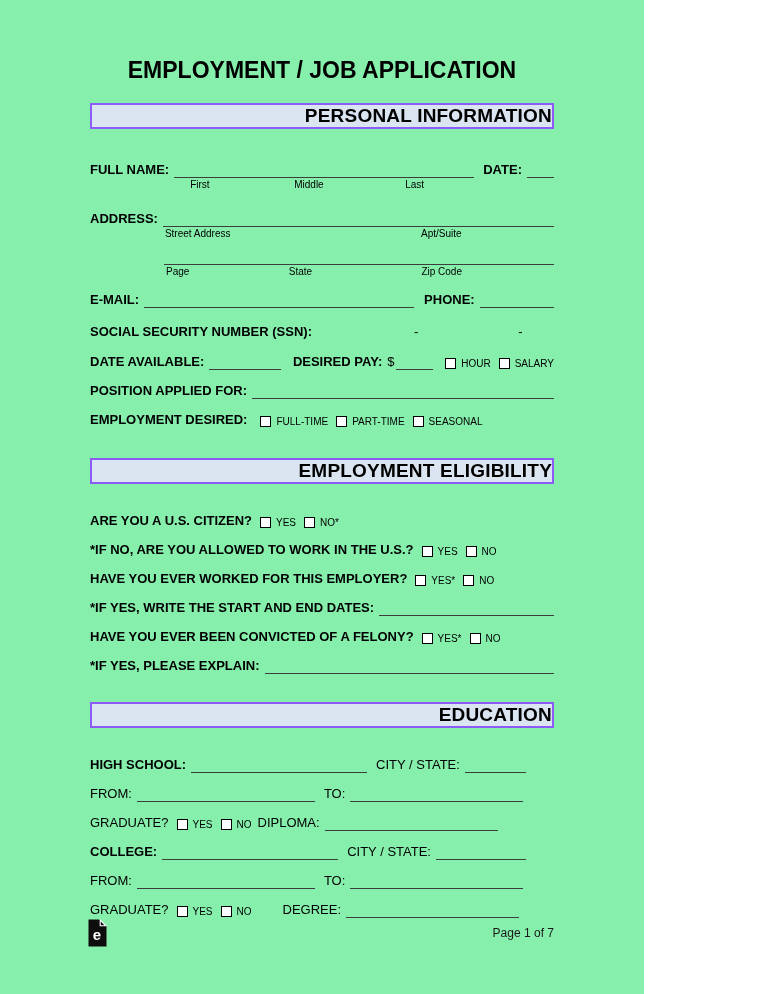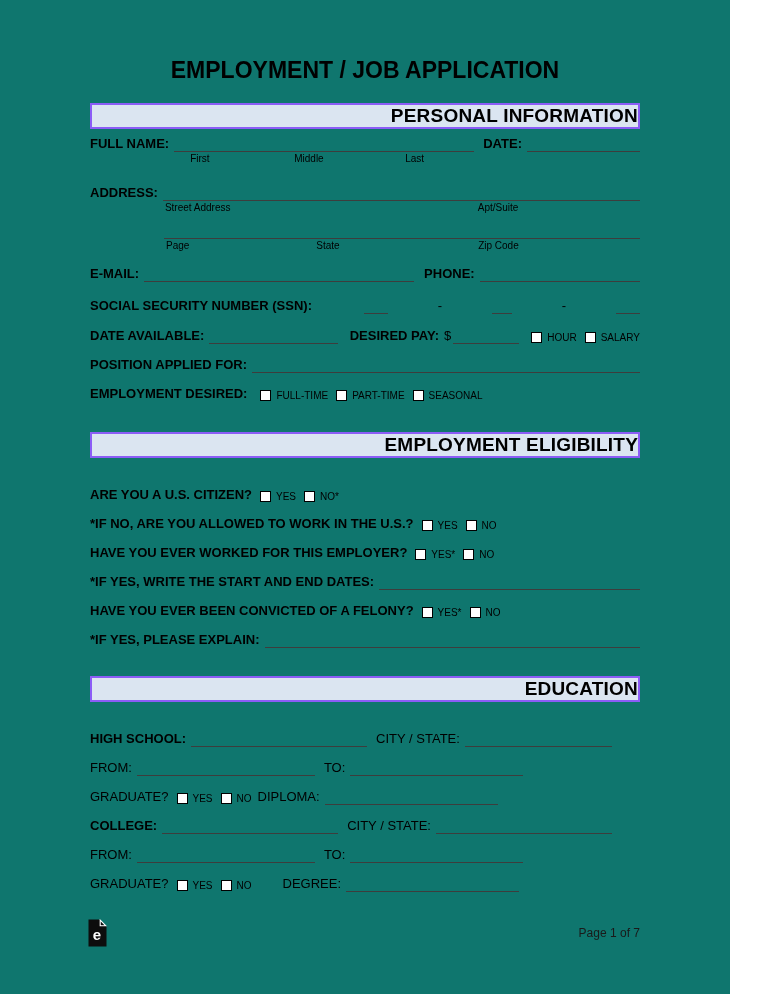--- a/index.html
+++ b/index.html
@@ -1,18 +1,18 @@
 <!DOCTYPE html>
 <html><head>
 <meta charset="utf-8">
 <style>
   html,body{margin:0;padding:0;background:#fff;}
   .page{
-    width:730px;height:994px;position:relative;box-sizing:border-box;
-    padding:56px 90px 0 90px;background:#0f766e;color:#000;
+    width:644px;height:994px;position:relative;box-sizing:border-box;
+    padding:56px 90px 0 90px;background:#86efac;color:#000;
     font-family:"Liberation Sans","DejaVu Sans",sans-serif;overflow:hidden;
   }
   .title{font-size:23px;font-weight:bold;text-align:center;line-height:28px;margin:0;}
   .section-bar{
     margin-top:19px;height:22px;background:#dbe5f1;border:2px solid #8b5cf6;
     display:flex;align-items:center;justify-content:flex-end;
     font-size:19px;font-weight:bold;letter-spacing:.2px;
   }
   .row{display:flex;align-items:flex-end;font-size:13px;line-height:16px;white-space:nowrap;}
   .b{font-weight:bold;}
@@ -20,21 +20,21 @@
   .fl{border-bottom:1px solid #3d3d3d;height:14px;display:inline-block;}
   .fw{position:relative;display:inline-block;}
   .fw .fl{display:block;width:100%;}
   .sub{position:absolute;top:16px;font-size:10px;line-height:11px;white-space:nowrap;color:#000;}
   .cbg{display:inline-flex;align-items:center;margin-left:8px;font-size:10px;line-height:12px;}
   .cb{width:9px;height:9px;border:1.4px solid #000;display:inline-block;margin:0 5px 1px 0;background:#fff;}
   .grow{flex:1;}
   .footer{position:absolute;left:88px;right:90px;top:919px;display:flex;justify-content:space-between;align-items:center;}
   .pageno{font-size:12px;color:#1a1a1a;}
   
-  .mt23{margin-top:7px;} .mt33{margin-top:33px;} .mt-city{margin-top:23px;margin-left:74px;}
+  .mt23{margin-top:33px;} .mt33{margin-top:33px;} .mt-city{margin-top:23px;margin-left:74px;}
   .mt27{margin-top:27px;} .mt16{margin-top:16px;gap:47px;} .mt14{margin-top:14px;} .mt13{margin-top:13px;}
   .mt30{margin-top:30px;} .mt29{margin-top:29px;} .mt28{margin-top:28px;}
 </style>
 </head>
 <body>
 
 <div class="page">
 
   <h1 class="title">EMPLOYMENT / JOB APPLICATION</h1>
 

